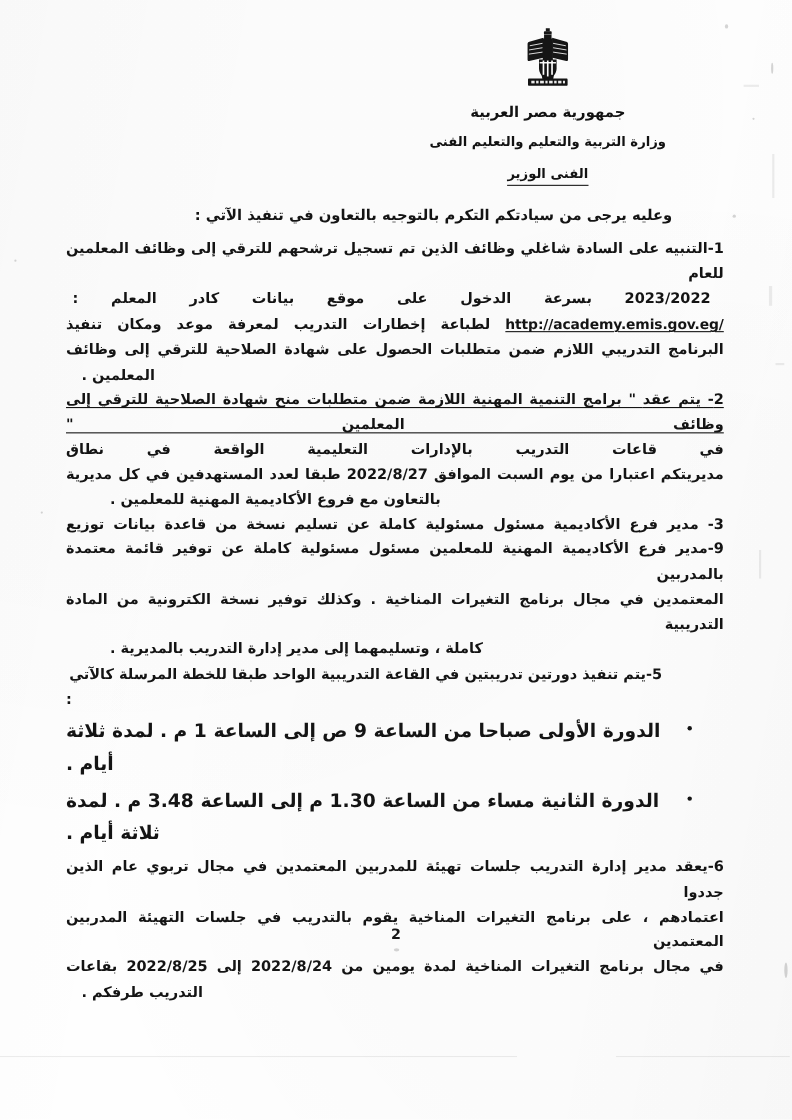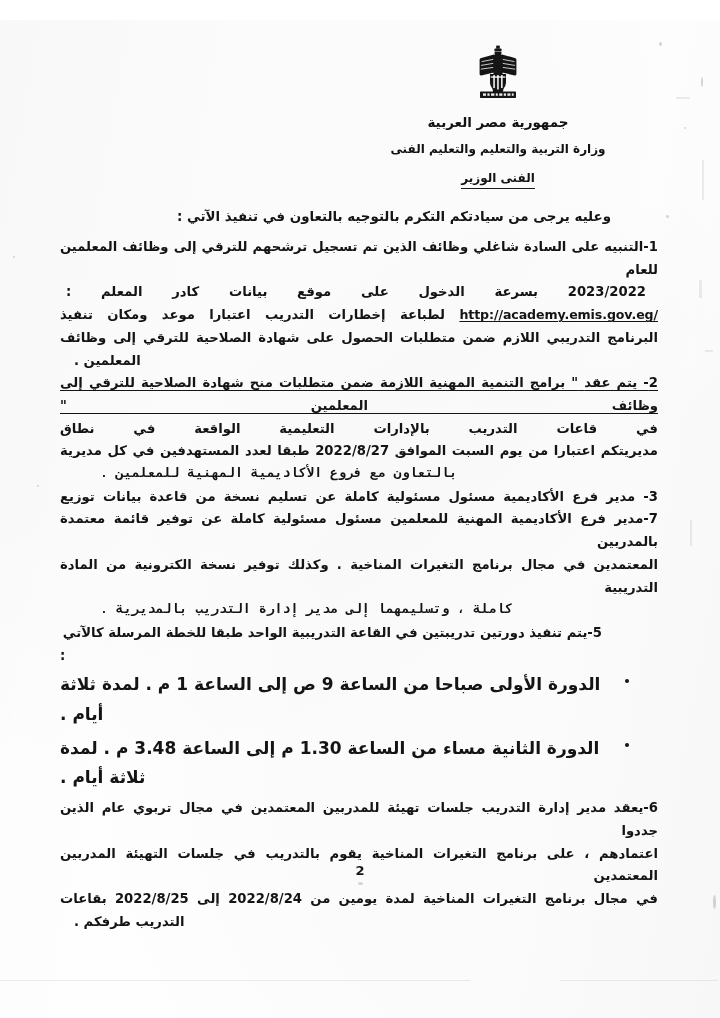--- a/index.html
+++ b/index.html
@@ -20,21 +20,20 @@
 
   
   .page {
     position: absolute;
     inset: 0;
     background: #fefefe;
     background-image:
       radial-gradient(circle at 14% 9%,  rgba(0,0,0,0.013) 0 38%, rgba(0,0,0,0) 62%),
       radial-gradient(circle at 88% 72%, rgba(0,0,0,0.012) 0 35%, rgba(0,0,0,0) 60%),
       linear-gradient(100deg, rgba(0,0,0,0.010) 0%, rgba(0,0,0,0) 30%, rgba(0,0,0,0) 74%, rgba(0,0,0,0.016) 100%);
-    margin-top: 20px;
   }
 
   
   .speck {
     position: absolute;
     background: rgba(0,0,0,0.16);
     border-radius: 50%;
     pointer-events: none;
   }
   .smudge {
@@ -143,21 +142,21 @@
     content: "";
     position: absolute;
     right: -15px;
     top: 9px;
     width: 4px;
     height: 4px;
     background: #151515;
     border-radius: 50%;
   }
 
-  .tail-center { display: block; text-align: left; padding-left: 40px; font-family: Liberation Mono, monospace; }
+  .tail-center { display: block; text-align: left; padding-left: 40px; }
   .tail-left   { display: block; text-align: right; padding-left: 14px; }
   .tail-right-pad { display: block; text-align: right; padding-right: 56px; }
 
   
   .page-number {
     position: absolute;
     top: 843px;
     left: 0;
     right: 0;
     text-align: center;
@@ -247,42 +246,42 @@
 
   <div class="content">
 
     <p class="intro">وعليه يرجى من سيادتكم التكرم بالتوجيه بالتعاون في تنفيذ الآتي :</p>
 
     <div class="item item-tight">
       <span class="stretch">1-التنبيه على السادة شاغلي وظائف الذين تم تسجيل ترشحهم للترقي إلى وظائف المعلمين للعام</span>
       <span class="stretch-wide">2023/2022 بسرعة الدخول على موقع بيانات كادر المعلم :</span>
       <span class="stretch">
         <span class="url">http://academy.emis.gov.eg/</span>
-        <span>لطباعة إخطارات التدريب اعتبارا موعد ومكان تنفيذ</span>
+        <span>لطباعة إخطارات التدريب لمعرفة موعد ومكان تنفيذ</span>
       </span>
       <span class="stretch">البرنامج التدريبي اللازم ضمن متطلبات الحصول على شهادة الصلاحية للترقي إلى وظائف</span>
       <span class="tail-left">المعلمين .</span>
     </div>
 
     <div class="item item-tight">
       <span class="stretch u">
         <span>2- يتم عقد</span>
         <span>" برامج التنمية المهنية اللازمة ضمن متطلبات منح شهادة الصلاحية للترقي إلى وظائف المعلمين "</span>
       </span>
       <span class="stretch">في قاعات التدريب بالإدارات التعليمية  الواقعة في نطاق</span>
       <span class="stretch">مديريتكم اعتبارا من يوم السبت الموافق 2022/8/27  طبقا لعدد المستهدفين في كل مديرية</span>
       <span class="tail-center">بالتعاون مع فروع الأكاديمية المهنية للمعلمين .</span>
     </div>
 
     <div class="item item-tight">
       <span class="stretch">3- مدير فرع الأكاديمية مسئول مسئولية كاملة عن تسليم نسخة من قاعدة بيانات توزيع</span>
     </div>
 
     <div class="item item-tight">
-      <span class="stretch">7-مدير فرع الأكاديمية المهنية للمعلمين مسئول مسئولية كاملة عن توفير قائمة معتمدة بالمدربين</span>
+      <span class="stretch">9-مدير فرع الأكاديمية المهنية للمعلمين مسئول مسئولية كاملة عن توفير قائمة معتمدة بالمدربين</span>
       <span class="stretch">المعتمدين في مجال برنامج التغيرات المناخية . وكذلك توفير نسخة الكترونية من المادة التدريبية</span>
       <span class="tail-center">كاملة ، وتسليمهما إلى مدير إدارة التدريب بالمديرية .</span>
     </div>
 
     <div class="item item-tight">
       <span class="tail-right-pad">5-يتم تنفيذ دورتين تدريبتين في القاعة التدريبية  الواحد طبقا للخطة المرسلة كالآتي :</span>
       <ul class="bullets">
         <li>الدورة الأولى صباحا من الساعة  9 ص إلى الساعة 1 م  . لمدة ثلاثة أيام .</li>
         <li>الدورة الثانية مساء من الساعة 1.30 م إلى الساعة 3.48 م . لمدة ثلاثة أيام .</li>
       </ul>

